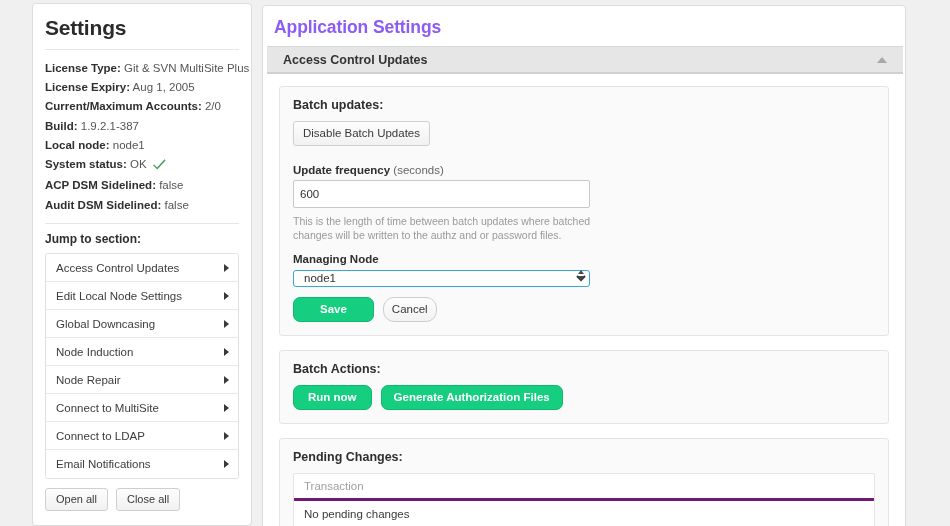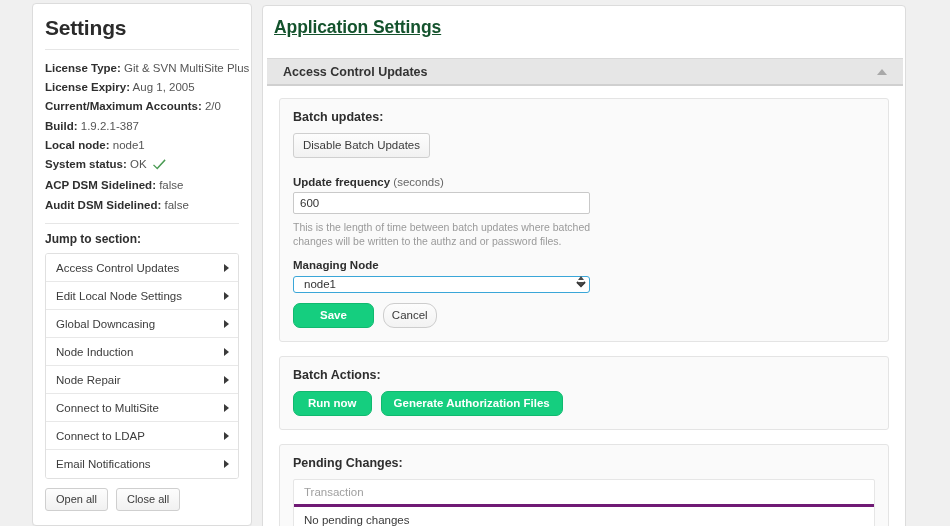--- a/index.html
+++ b/index.html
@@ -124,24 +124,23 @@
     background: #fff;
     border: 1px solid #dcdcdc;
     border-radius: 4px;
     min-height: 525px;
     padding: 0 0 10px 0;
     box-shadow: 0 1px 1px rgba(0,0,0,0.03);
   }
   .main-title {
     font-size: 17.5px;
     font-weight: bold;
-    color: #14532d;
-    padding: 11px 0 20px 11px;
+    color: #8b5cf6;
+    padding: 11px 0 8px 11px;
     letter-spacing: -0.1px;
-    text-decoration: underline;
   }
   .panel-header {
     display: flex;
     align-items: center;
     justify-content: space-between;
     background: #e6e6e6;
     border-top: 1px solid #d8d8d8;
     border-bottom: 2px solid #d0d0d0;
     height: 28px;
     padding: 0 16px 0 16px;
@@ -180,21 +179,21 @@
     font-size: 11.5px;
     font-weight: bold;
     color: #2e2e2e;
     margin: 18px 0 4px 0;
   }
   .field-label .light { font-weight: normal; color: #666; }
 
   .text-input {
     display: block;
     width: 297px;
-    height: 22px;
+    height: 28px;
     padding: 2px 6px;
     font-family: "Liberation Sans", sans-serif;
     font-size: 11.5px;
     color: #333;
     background: #fff;
     border: 1px solid #c9c9c9;
     border-radius: 2px;
     outline: none;
   }
   .help-text {

